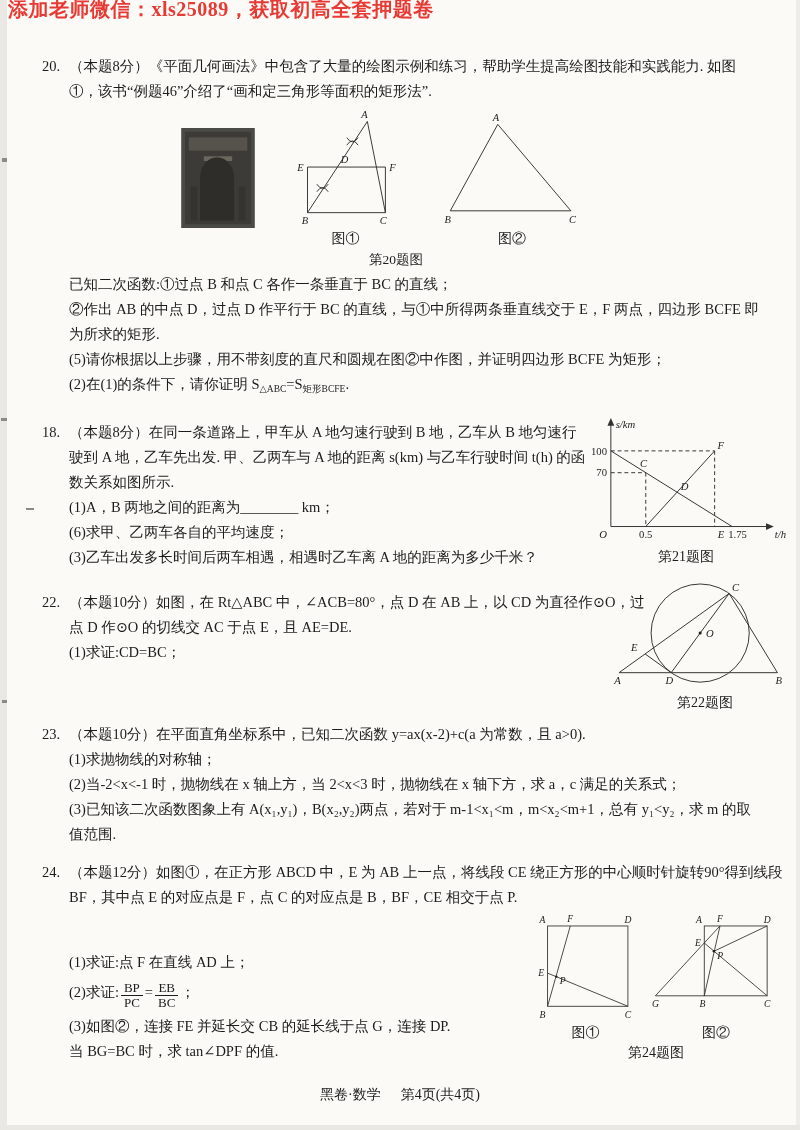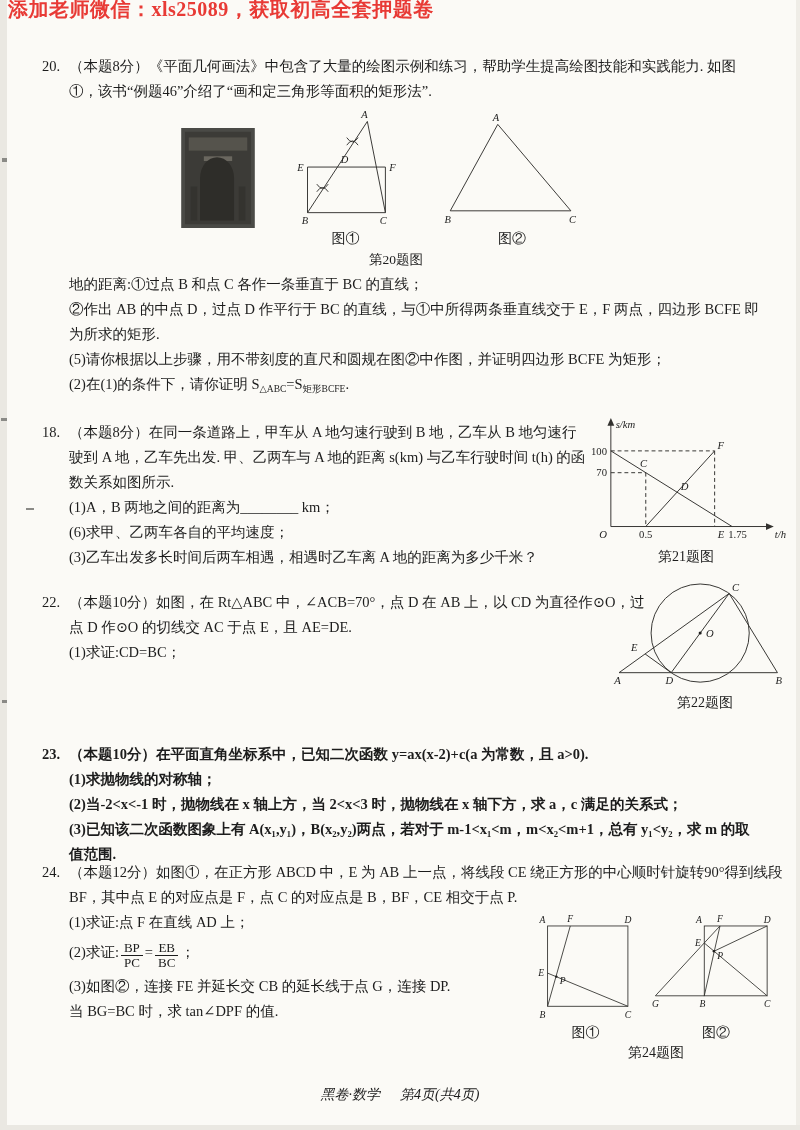--- a/index.html
+++ b/index.html
@@ -12,24 +12,24 @@
   .banner{position:absolute;top:-4px;left:8px;color:#e83a35;font-size:20px;font-weight:bold;letter-spacing:.5px;white-space:nowrap;}
   .prob{position:absolute;left:42px;width:718px;}
   .prob p{margin:0;line-height:25px;}
   .pnum{position:absolute;left:0;top:0;line-height:25px;}
   .pbody{padding-left:27px;}
   .p20{top:46px;margin-top:8px;}
   .p21{top:420px;}
   .p21 .pbody{width:520px;}
   .p22{top:590px;}
   .p22 .pbody{width:578px;}
-  .p23{top:742px;font-weight:bold;}
+  .p23{top:722px;}
   .p24{top:860px;}
   .p24 .pbody{width:718px;}
-  .p24 .pbody.narrow{width:448px;}
+  .p24 .pbody.narrow{width:448px;margin-top:40px;}
   .figrow{display:flex;align-items:flex-end;gap:24px;margin:4px 0 0 112px;}
   .figcol{display:flex;flex-direction:column;align-items:center;gap:2px;}
   .figcap{font-size:14px;line-height:18px;}
   .figmain{width:430px;margin:2px 0 2px 112px;text-align:center;font-size:13.5px;line-height:20px;}
   .bookpad{margin-bottom:20px;}
   .fig-abs{position:absolute;display:flex;flex-direction:column;align-items:center;gap:2px;}
   .p21-fig{left:528px;top:-8px;width:232px;}
   .p22-fig{left:566px;top:-12px;width:194px;}
   .p24-figs{left:468px;top:52px;width:292px;}
   .figpair{display:flex;gap:8px;align-items:flex-end;}
@@ -38,21 +38,21 @@
   .frac{display:inline-block;vertical-align:-10px;text-align:center;line-height:1.05;font-size:13px;margin:0 2px;}
   .frac .fn{display:block;padding:0 3px;border-bottom:1px solid #1c1c1c;}
   .frac .fd{display:block;padding:0 3px;}
   svg{display:block;}
   svg line,svg path.st,svg circle.st,svg polyline{stroke:#33322f;stroke-width:1;fill:none;}
   .dash{stroke-dasharray:4 3;}
   svg text{fill:#1c1c1c;font-size:11px;font-family:"Liberation Serif","DejaVu Serif",serif;}
   svg text.it{font-style:italic;}
   .arrow{fill:#33322f;stroke:none;}
   .dot{fill:#1c1c1c;stroke:none;}
-  .footer{position:absolute;top:1086px;left:0;width:100%;display:flex;justify-content:center;gap:20px;font-size:14px;font-style:italic;}
+  .footer{position:absolute;top:1086px;left:0;width:100%;display:flex;justify-content:center;gap:20px;font-size:14px;}
 </style>
 </head>
 <body>
 
 <div class="page">
   <div class="edge-l"></div>
   <div class="edge-r"></div>
   <div class="edge-b"></div>
   <div class="artifact" style="left:2px;top:158px;width:5px;height:4px;"></div>
   <div class="artifact" style="left:1px;top:418px;width:6px;height:3px;"></div>
@@ -106,21 +106,21 @@
             <line x1="15" y1="105" x2="142" y2="105"></line>
             <text class="it" x="63" y="10" text-anchor="middle">A</text>
             <text class="it" x="9" y="118">B</text>
             <text class="it" x="140" y="118">C</text>
           </svg>
           <div class="figcap">图②</div>
         </div>
       </div>
       <div class="figmain">第20题图</div>
 
-      <p>地的距离:①过点 B 和点 C 各作一条垂直于 BC 的直线；</p>
+      <p>已知二次函数:①过点 B 和点 C 各作一条垂直于 BC 的直线；</p>
       <p>②作出 AB 的中点 D，过点 D 作平行于 BC 的直线，与①中所得两条垂直线交于 E，F 两点，四边形 BCFE 即为所求的矩形.</p>
       <p>(5)请你根据以上步骤，用不带刻度的直尺和圆规在图②中作图，并证明四边形 BCFE 为矩形；</p>
       <p><span>(2)在(1)的条件下，请你证明 S</span><span class="sub">△ABC</span><span>=S</span><span class="sub">矩形BCFE</span><span>.</span></p>
     </div>
   </section>
 
   <section class="prob p21">
     <span class="pnum">18.</span>
     <div class="pbody">
       <p>（本题8分）在同一条道路上，甲车从 A 地匀速行驶到 B 地，乙车从 B 地匀速行驶到 A 地，乙车先出发. 甲、乙两车与 A 地的距离 s(km) 与乙车行驶时间 t(h) 的函数关系如图所示.</p>
@@ -152,21 +152,21 @@
         <text class="it" x="155" y="130" text-anchor="end">E</text>
         <text x="159" y="130">1.75</text>
       </svg>
       <div class="figcap">第21题图</div>
     </div>
   </section>
 
   <section class="prob p22">
     <span class="pnum">22.</span>
     <div class="pbody">
-      <p>（本题10分）如图，在 Rt△ABC 中，∠ACB=70°，点 D 在 AB 上，以 CD 为直径作⊙O，过点 D 作⊙O 的切线交 AC 于点 E，且 AE=DE.</p>
+      <p>（本题10分）如图，在 Rt△ABC 中，∠ACB=80°，点 D 在 AB 上，以 CD 为直径作⊙O，过点 D 作⊙O 的切线交 AC 于点 E，且 AE=DE.</p>
       <p>(1)求证:CD=BC；</p>
     </div>
     <div class="fig-abs p22-fig">
       <svg width="190" height="114" viewBox="0 0 194 118">
         <circle class="st" cx="92" cy="57" r="50.8"></circle>
         <line x1="8" y1="98" x2="172" y2="98"></line>
         <line x1="8" y1="98" x2="122" y2="16"></line>
         <line x1="122" y1="16" x2="172" y2="98"></line>
         <line x1="122" y1="16" x2="62" y2="98"></line>
         <line x1="62" y1="98" x2="35" y2="78.6"></line>

